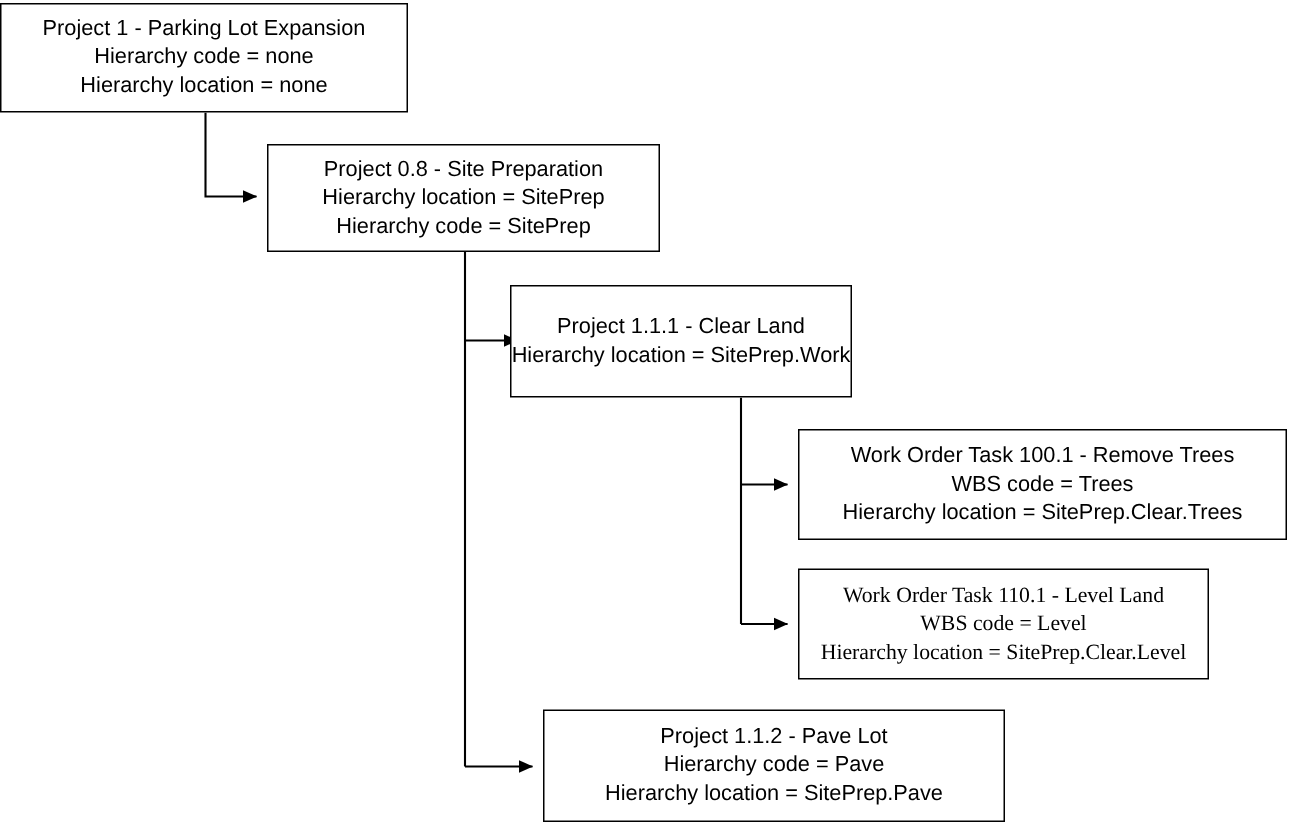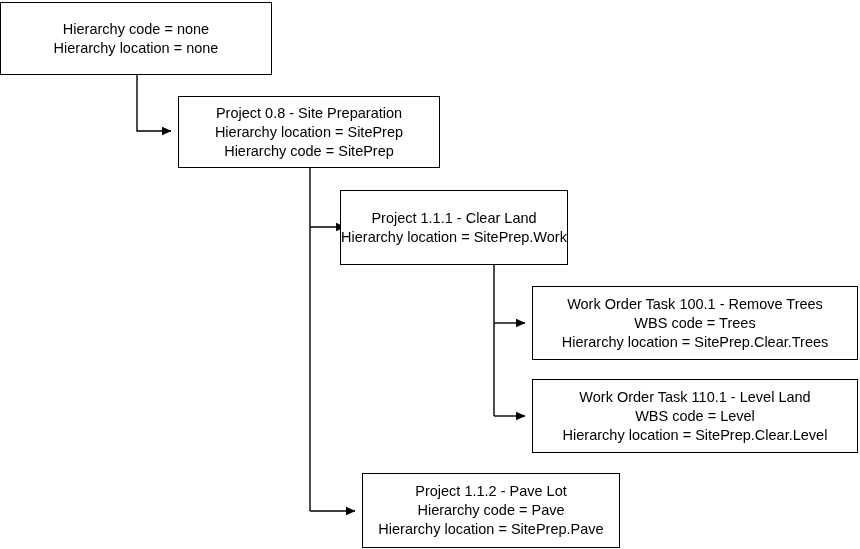--- a/index.html
+++ b/index.html
@@ -39,22 +39,22 @@
     padding: 2px 10px;
   }
   .node .line {
     white-space: nowrap;
   }
   
   #node-project-1        { left: 0px;   top: 2px;   width: 272px; height: 73px; }
   #node-project-1-1      { left: 178px; top: 96px;  width: 262px; height: 72px; }
   #node-project-1-1-1    { left: 340px; top: 190px; width: 228px; height: 75px; }
   #node-task-100-1       { left: 532px; top: 286px; width: 326px; height: 74px; }
-  #node-task-110-1       { left: 532px; top: 379px; width: 326px; height: 74px; }
-  #node-project-1-1-2    { left: 362px; top: 473px; width: 258px; height: 75px; }
+  #node-task-110-1       { left: 532px; top: 379px; width: 274px; height: 74px; font-family: Liberation Serif, serif; }
+  #node-project-1-1-2    { left: 362px; top: 473px; width: 308px; height: 75px; }
 </style>
 </head>
 <body>
 
 <div id="canvas">
 
   <svg id="connectors" viewBox="0 0 860 549" xmlns="http://www.w3.org/2000/svg">
     <defs>
       <marker id="arrow" viewBox="0 0 10 10" refX="9.5" refY="5" markerWidth="7" markerHeight="7" orient="auto-start-reverse">
         <path d="M 0 0.6 L 10 5 L 0 9.4 z" fill="#000000"></path>
@@ -66,20 +66,21 @@
     <path d="M 310 168 L 310 511" fill="none" stroke="#000000" stroke-width="1.4"></path>
     <path d="M 310 227 L 345 227" fill="none" stroke="#000000" stroke-width="1.4" marker-end="url(#arrow)"></path>
     <path d="M 310 511 L 355 511" fill="none" stroke="#000000" stroke-width="1.4" marker-end="url(#arrow)"></path>
 
     <path d="M 494 265 L 494 416" fill="none" stroke="#000000" stroke-width="1.4"></path>
     <path d="M 494 323 L 525 323" fill="none" stroke="#000000" stroke-width="1.4" marker-end="url(#arrow)"></path>
     <path d="M 494 416 L 525 416" fill="none" stroke="#000000" stroke-width="1.4" marker-end="url(#arrow)"></path>
   </svg>
 
   <div class="node" id="node-project-1">
+    <div class="line">Project 1 - Parking Lot Expansion</div>
     <div class="line">Hierarchy code = none</div>
     <div class="line">Hierarchy location = none</div>
   </div>
 
   <div class="node" id="node-project-1-1">
     <div class="line">Project 0.8 - Site Preparation</div>
     <div class="line">Hierarchy location = SitePrep</div>
     <div class="line">Hierarchy code = SitePrep</div>
   </div>
 

